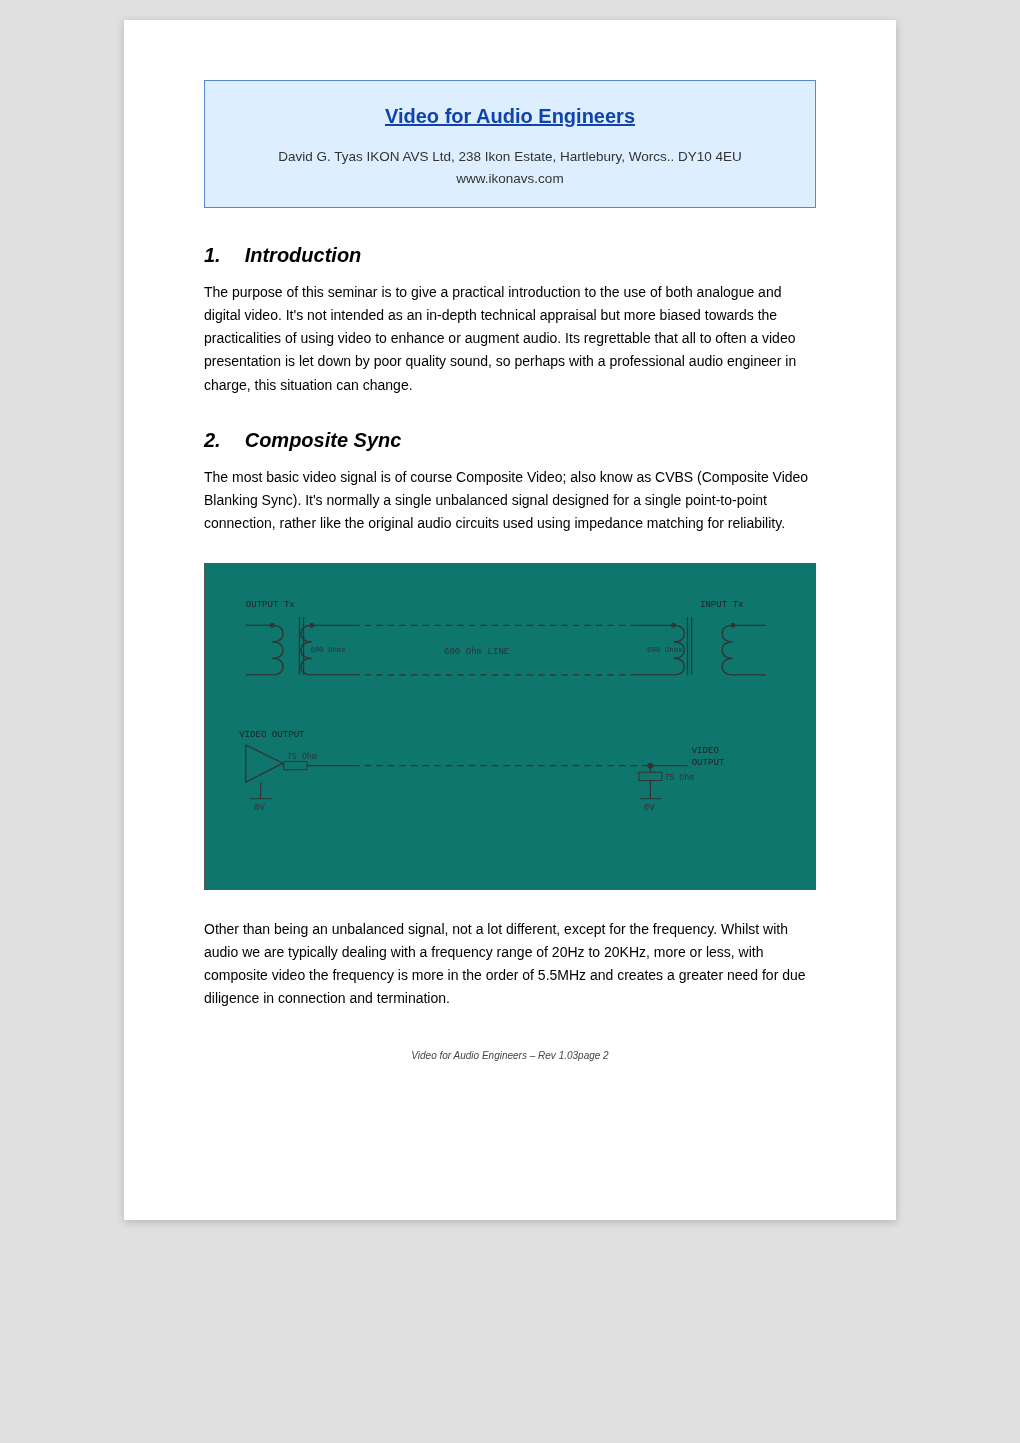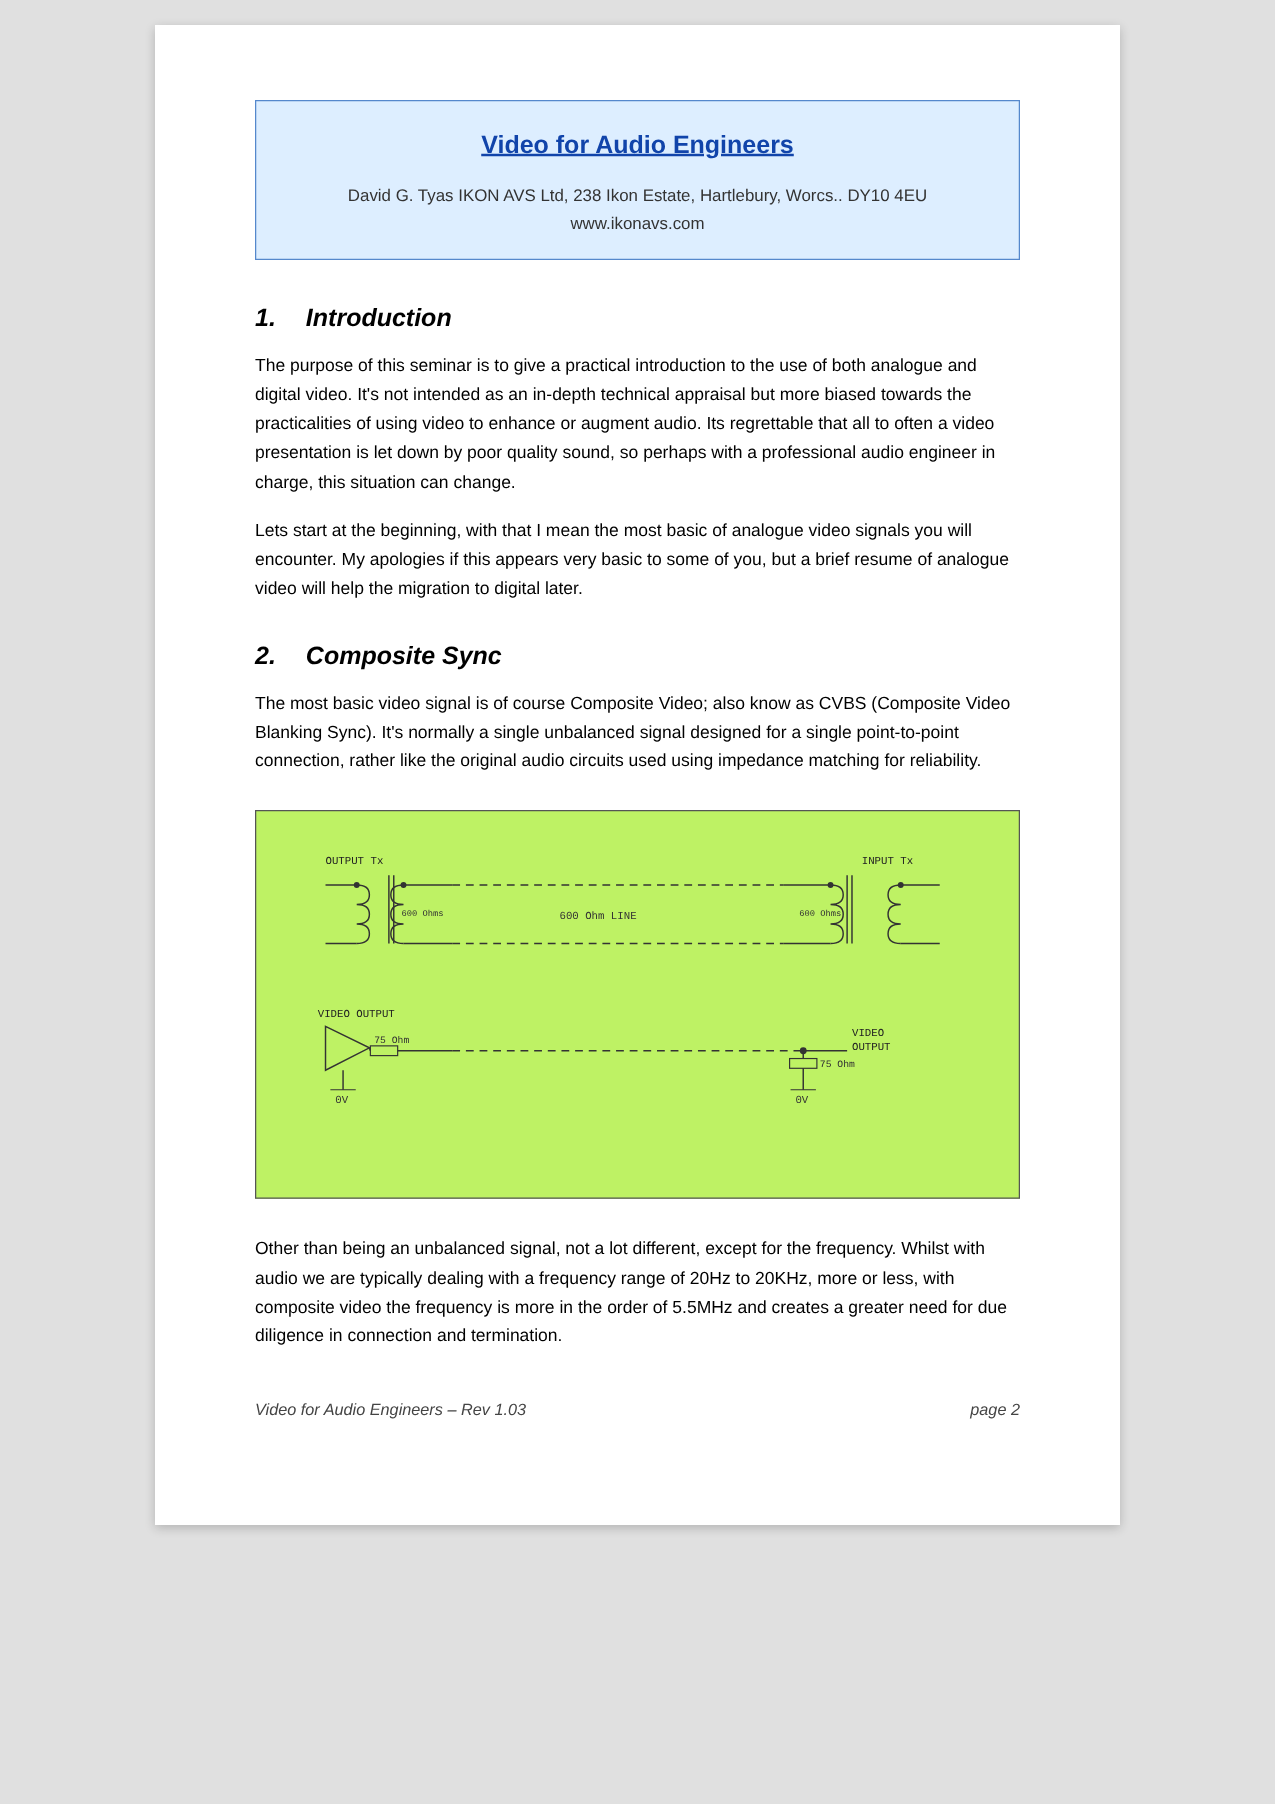--- a/index.html
+++ b/index.html
@@ -67,62 +67,61 @@
     .body-text {
       font-size: 14px;
       line-height: 1.65;
       color: #000000;
       font-family: Arial, sans-serif;
       margin-bottom: 16px;
     }
 
     .diagram-box {
       border: 1.5px solid #555;
-      padding: 20px 32px;
+      padding: 20px 16px;
       margin: 28px 0 28px 0;
-      background: #bef264;
+      background: #0f766e;
       font-family: 'Courier New', Courier, monospace;
       font-size: 12px;
       text-align: center;
     }
 
     .diagram-svg {
       width: 100%;
     }
 
     .footer {
       text-align: center;
-      font-size: 13px;
+      font-size: 10px;
       font-style: italic;
       font-family: Arial, sans-serif;
       color: #444;
       margin-top: 40px;
       display: flex;
-      justify-content: space-between;
+      justify-content: center;
     }
   </style>
 </head>
 <body>
 
 <div class="page">
 
   <div class="header-box">
     <div class="header-title">Video for Audio Engineers</div>
     <div class="header-subtitle">
       <div>David G. Tyas   IKON AVS Ltd, 238 Ikon Estate, Hartlebury, Worcs.. DY10 4EU</div>
       <div>www.ikonavs.com</div>
     </div>
   </div>
 
   <div class="section">
     <div class="section-heading">
       <span class="section-number">1.</span><span>Introduction</span>
     </div>
     <p class="body-text">The purpose of this seminar is to give a practical introduction to the use of both analogue and digital video. It's not intended as an in-depth technical appraisal but more biased towards the practicalities of using video to enhance or augment audio. Its regrettable that all to often a video presentation is let down by poor quality sound, so perhaps with a professional audio engineer in charge, this situation can change.</p>
-    <p class="body-text">Lets start at the beginning, with that I mean the most basic of analogue video signals you will encounter. My apologies if this appears very basic to some of you, but a brief resume of analogue video will help the migration to digital later.</p>
   </div>
 
   <div class="section">
     <div class="section-heading">
       <span class="section-number">2.</span><span>Composite Sync</span>
     </div>
     <p class="body-text">The most basic video signal is of course Composite Video; also know as CVBS (Composite Video Blanking Sync). It's normally a single unbalanced signal designed for a single point-to-point connection, rather like the original audio circuits used using impedance matching for reliability.</p>
 
     <div class="diagram-box">
       <svg class="diagram-svg" viewBox="0 0 700 340" xmlns="http://www.w3.org/2000/svg">

